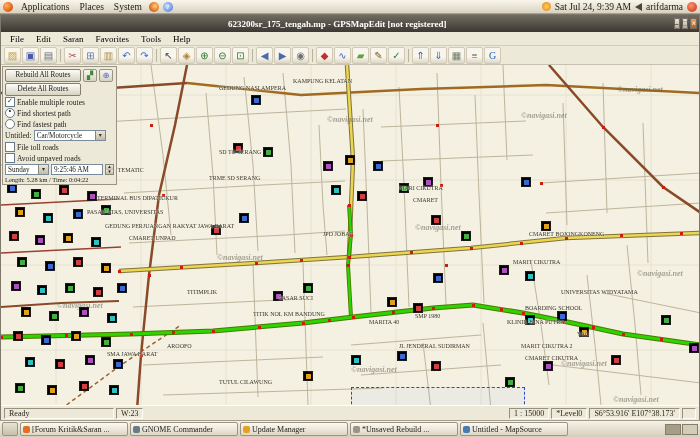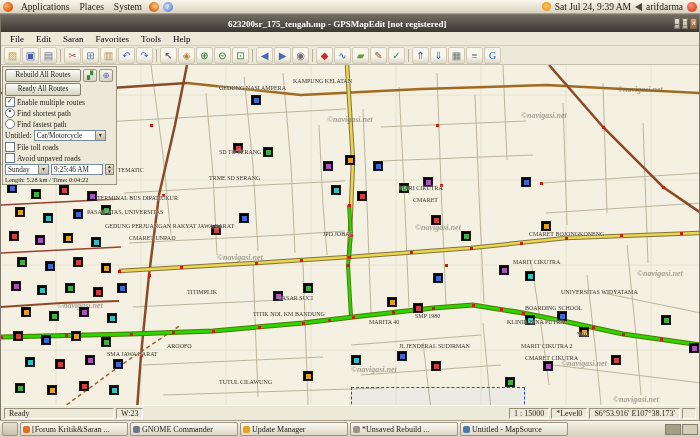--- a/index.html
+++ b/index.html
@@ -534,21 +534,21 @@
 
       <div id="route-panel">
         <div class="prow">
           <div class="pbtn">Rebuild All Routes</div>
           <span id="route-tool-icons" style="display: inline-flex; gap: 2px;">
               <span class="sicon" style="color: rgb(58, 138, 58);">▞</span>
               <span class="sicon" style="color: rgb(58, 90, 192);">⊕</span>
             </span>
         </div>
         <div class="prow">
-          <div class="pbtn">Ready All Routes</div>
+          <div class="pbtn">Delete All Routes</div>
         </div>
         <div class="prow">
           <span class="chk">✓</span>
           <span>Enable multiple routes</span>
         </div>
         <div class="prow">
           <span class="rad">•</span>
           <span>Find shortest path</span>
         </div>
         <div class="prow">

